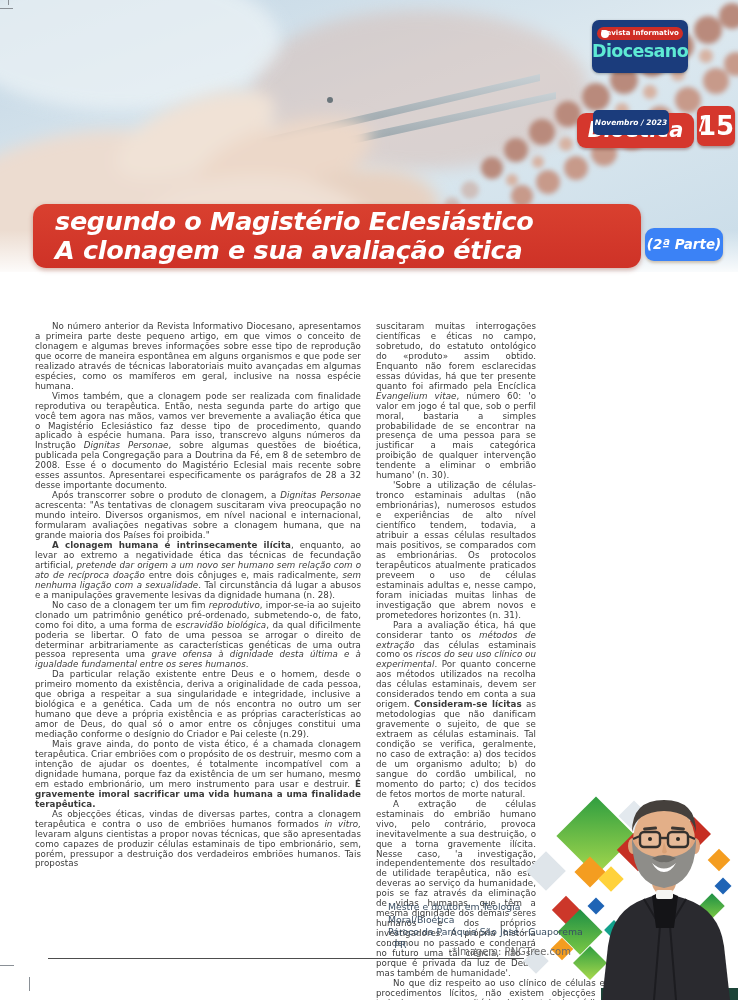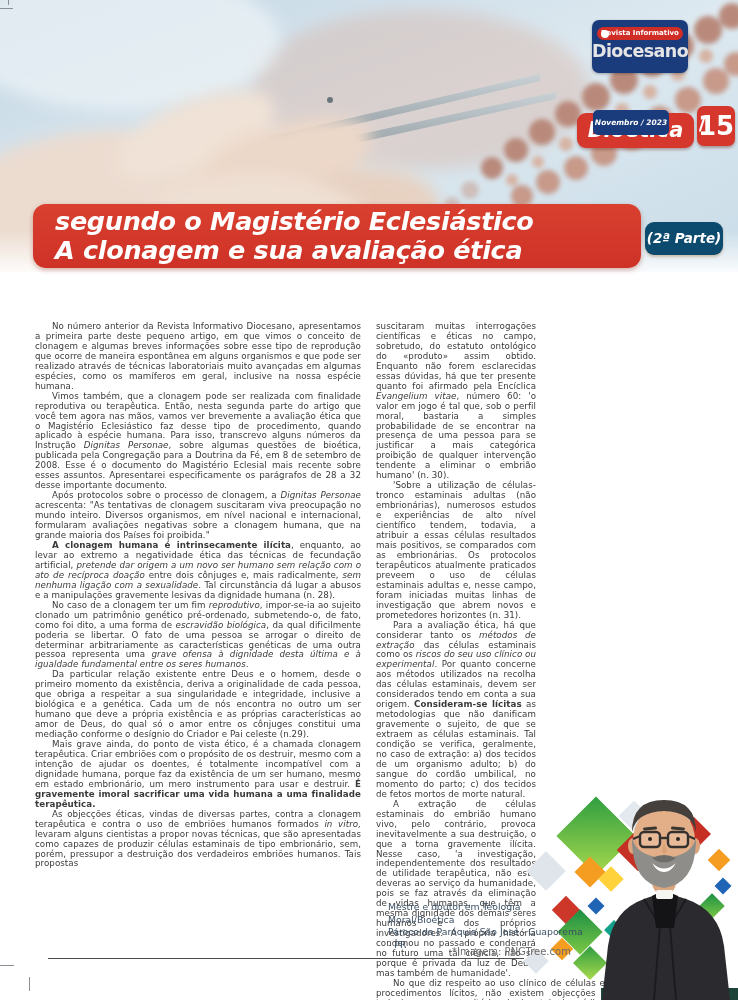--- a/index.html
+++ b/index.html
@@ -10,42 +10,42 @@
   
   .header{left:0;top:0;width:738px;height:272px;}
 
   
   .masthead{left:592px;top:20px;width:96px;height:53px;background:#1b3c7c;border-radius:7px;
             box-shadow:0 1px 3px rgba(0,0,0,.3);}
   .mast-pill{position:absolute;left:5px;top:7px;right:5px;height:13px;background:#cf2d26;
              border-radius:7px;color:#fff;font-size:7px;font-weight:bold;text-align:center;
              line-height:13px;}
   .mast-dot{position:absolute;left:4px;top:2.5px;width:8px;height:8px;background:#fff;border-radius:50%;}
-  .mast-title{position:absolute;left:0;right:1px;top:21px;text-align:center;color:#e5e5e5;
+  .mast-title{position:absolute;left:0;right:1px;top:21px;text-align:center;color:#5eead4;
               font-weight:bold;font-size:17.5px;letter-spacing:-0.6px;}
   .section-badge{left:577px;top:73px;width:117px;height:35px;background:#d5372d;border-radius:9px;
                  color:#fff;font-style:italic;font-weight:bold;font-size:21px;text-align:center;
                  line-height:34px;box-shadow:0 2px 3px rgba(100,30,20,.35);margin-top:40px;}
   .date-badge{left:593px;top:110px;width:76px;height:25px;background:#1b3c7c;border-radius:5px;
               color:#fff;font-size:7.5px;font-style:italic;font-weight:bold;text-align:center;
               line-height:25px;}
   .page-badge{left:657px;top:106px;width:38px;height:40px;background:#d5372d;border-radius:7px;
               color:#fff;font-weight:bold;font-size:26px;text-align:center;line-height:40px;
               box-shadow:0 2px 3px rgba(100,30,20,.4);margin-left:40px;}
   .page-badge .tick{position:absolute;left:4px;top:11px;width:2px;height:15px;background:#fff;
                     transform:rotate(18deg);border-radius:1px;}
 
   
   .headline{left:33px;top:204px;width:608px;height:64px;border-radius:13px;
             background:linear-gradient(180deg,#d9402f,#ce3227);color:#fff;font-style:italic;
             font-weight:bold;padding-left:22px;box-sizing:border-box;
             box-shadow:0 2px 5px rgba(150,60,40,.4);}
   .headline div{font-size:25.5px;line-height:29px;letter-spacing:-0.3px;}
   .headline div:first-child{margin-top:3px;}
-  .part-badge{left:645px;top:222px;width:78px;height:33px;background:#0c4a6e;border-radius:9px;
+  .part-badge{left:645px;top:228px;width:78px;height:33px;background:#3b82f6;border-radius:9px;
               color:#fff;font-weight:bold;font-style:italic;font-size:13.5px;text-align:center;
               line-height:33px;box-shadow:0 2px 3px rgba(120,70,10,.3);}
 
   
   .col{position:absolute;top:278px;font-size:8.7px;line-height:9.95px;color:#3a3a3a;
        text-align:justify;letter-spacing:0.05px;margin-top:44px;}
   .col-left{left:35px;width:326px;}
   .col-right{left:376px;width:330px;}
   .para{margin:0;}
   .indent{text-indent:17px;}
@@ -186,21 +186,21 @@
 
   <div class="abs headline">
     <div>segundo o Magistério Eclesiástico</div>
     <div>A clonagem e sua avaliação ética</div>
   </div>
   <div class="abs part-badge">(2ª Parte)</div>
 
   <div class="col col-left">
       <p class="para indent"><span>No número anterior da Revista Informativo Diocesano, apresentamos a primeira parte deste pequeno artigo, em que vimos o conceito de clonagem e algumas breves informações sobre esse tipo de reprodução que ocorre de maneira espontânea em alguns organismos e que pode ser realizado através de técnicas laboratoriais muito avançadas em algumas espécies, como os mamíferos em geral, inclusive na nossa espécie humana.</span></p>
       <p class="para indent"><span>Vimos também, que a clonagem pode ser realizada com finalidade reprodutiva ou terapêutica. Então, nesta segunda parte do artigo que você tem agora nas mãos, vamos ver brevemente a avaliação ética que o Magistério Eclesiástico faz desse tipo de procedimento, quando aplicado à espécie humana. Para isso, transcrevo alguns números da Instrução </span><span class="i">Dignitas Personae</span><span>, sobre algumas questões de bioética, publicada pela Congregação para a Doutrina da Fé, em 8 de setembro de 2008. Esse é o documento do Magistério Eclesial mais recente sobre esses assuntos. Apresentarei especificamente os parágrafos de 28 a 32 desse importante documento.</span></p>
-      <p class="para indent"><span>Após protocolos sobre o processo de clonagem, a </span><span class="i">Dignitas Personae</span><span> acrescenta: "As tentativas de clonagem suscitaram viva preocupação no mundo inteiro. Diversos organismos, em nível nacional e internacional, formularam avaliações negativas sobre a clonagem humana, que na grande maioria dos Países foi proibida."</span></p>
+      <p class="para indent"><span>Após transcorrer sobre o produto de clonagem, a </span><span class="i">Dignitas Personae</span><span> acrescenta: "As tentativas de clonagem suscitaram viva preocupação no mundo inteiro. Diversos organismos, em nível nacional e internacional, formularam avaliações negativas sobre a clonagem humana, que na grande maioria dos Países foi proibida."</span></p>
       <p class="para indent"><span class="b">A clonagem humana é intrinsecamente ilícita</span><span>, enquanto, ao levar ao extremo a negatividade ética das técnicas de fecundação artificial, </span><span class="i">pretende dar origem a um novo ser humano sem relação com o ato de recíproca doação</span><span> entre dois cônjuges e, mais radicalmente, </span><span class="i">sem nenhuma ligação com a sexualidade</span><span>. Tal circunstância dá lugar a abusos e a manipulações gravemente lesivas da dignidade humana (n. 28).</span></p>
       <p class="para indent"><span>No caso de a clonagem ter um fim </span><span class="i">reprodutivo</span><span>, impor-se-ia ao sujeito clonado um patrimônio genético pré-ordenado, submetendo-o, de fato, como foi dito, a uma forma de </span><span class="i">escravidão biológica</span><span>, da qual dificilmente poderia se libertar. O fato de uma pessoa se arrogar o direito de determinar arbitrariamente as características genéticas de uma outra pessoa representa uma </span><span class="i">grave ofensa à dignidade desta última e à igualdade fundamental entre os seres humanos</span><span>.</span></p>
       <p class="para indent"><span>Da particular relação existente entre Deus e o homem, desde o primeiro momento da existência, deriva a originalidade de cada pessoa, que obriga a respeitar a sua singularidade e integridade, inclusive a biológica e a genética. Cada um de nós encontra no outro um ser humano que deve a própria existência e as próprias características ao amor de Deus, do qual só o amor entre os cônjuges constitui uma mediação conforme o desígnio do Criador e Pai celeste (n.29).</span></p>
       <p class="para indent"><span>Mais grave ainda, do ponto de vista ético, é a chamada clonagem terapêutica. Criar embriões com o propósito de os destruir, mesmo com a intenção de ajudar os doentes, é totalmente incompatível com a dignidade humana, porque faz da existência de um ser humano, mesmo em estado embrionário, um mero instrumento para usar e destruir. </span><span class="b">É gravemente imoral sacrificar uma vida humana a uma finalidade terapêutica.</span></p>
       <p class="para indent"><span>As objecções éticas, vindas de diversas partes, contra a clonagem terapêutica e contra o uso de embriões humanos formados </span><span class="i">in vitro,</span><span> levaram alguns cientistas a propor novas técnicas, que são apresentadas como capazes de produzir células estaminais de tipo embrionário, sem, porém, pressupor a destruição dos verdadeiros embriões humanos. Tais propostas</span></p>
     </div>
   <div class="col col-right">
     <div class="photo-spacer"></div>
   <p class="para"><span>suscitaram muitas interrogações científicas e éticas no campo, sobretudo, do estatuto ontológico do «produto» assim obtido. Enquanto não forem esclarecidas essas dúvidas, há que ter presente quanto foi afirmado pela Encíclica </span><span class="i">Evangelium vitae</span><span>, número 60: 'o valor em jogo é tal que, sob o perfil moral, bastaria a simples probabilidade de se encontrar na presença de uma pessoa para se justificar a mais categórica proibição de qualquer intervenção tendente a eliminar o embrião humano' (n. 30).</span></p>
       <p class="para indent"><span>'Sobre a utilização de células-tronco estaminais adultas (não embrionárias), numerosos estudos e experiências de alto nível científico tendem, todavia, a atribuir a essas células resultados mais positivos, se comparados com as embrionárias. Os protocolos terapêuticos atualmente praticados preveem o uso de células estaminais adultas e, nesse campo, foram iniciadas muitas linhas de investigação que abrem novos e prometedores horizontes (n. 31).</span></p>

